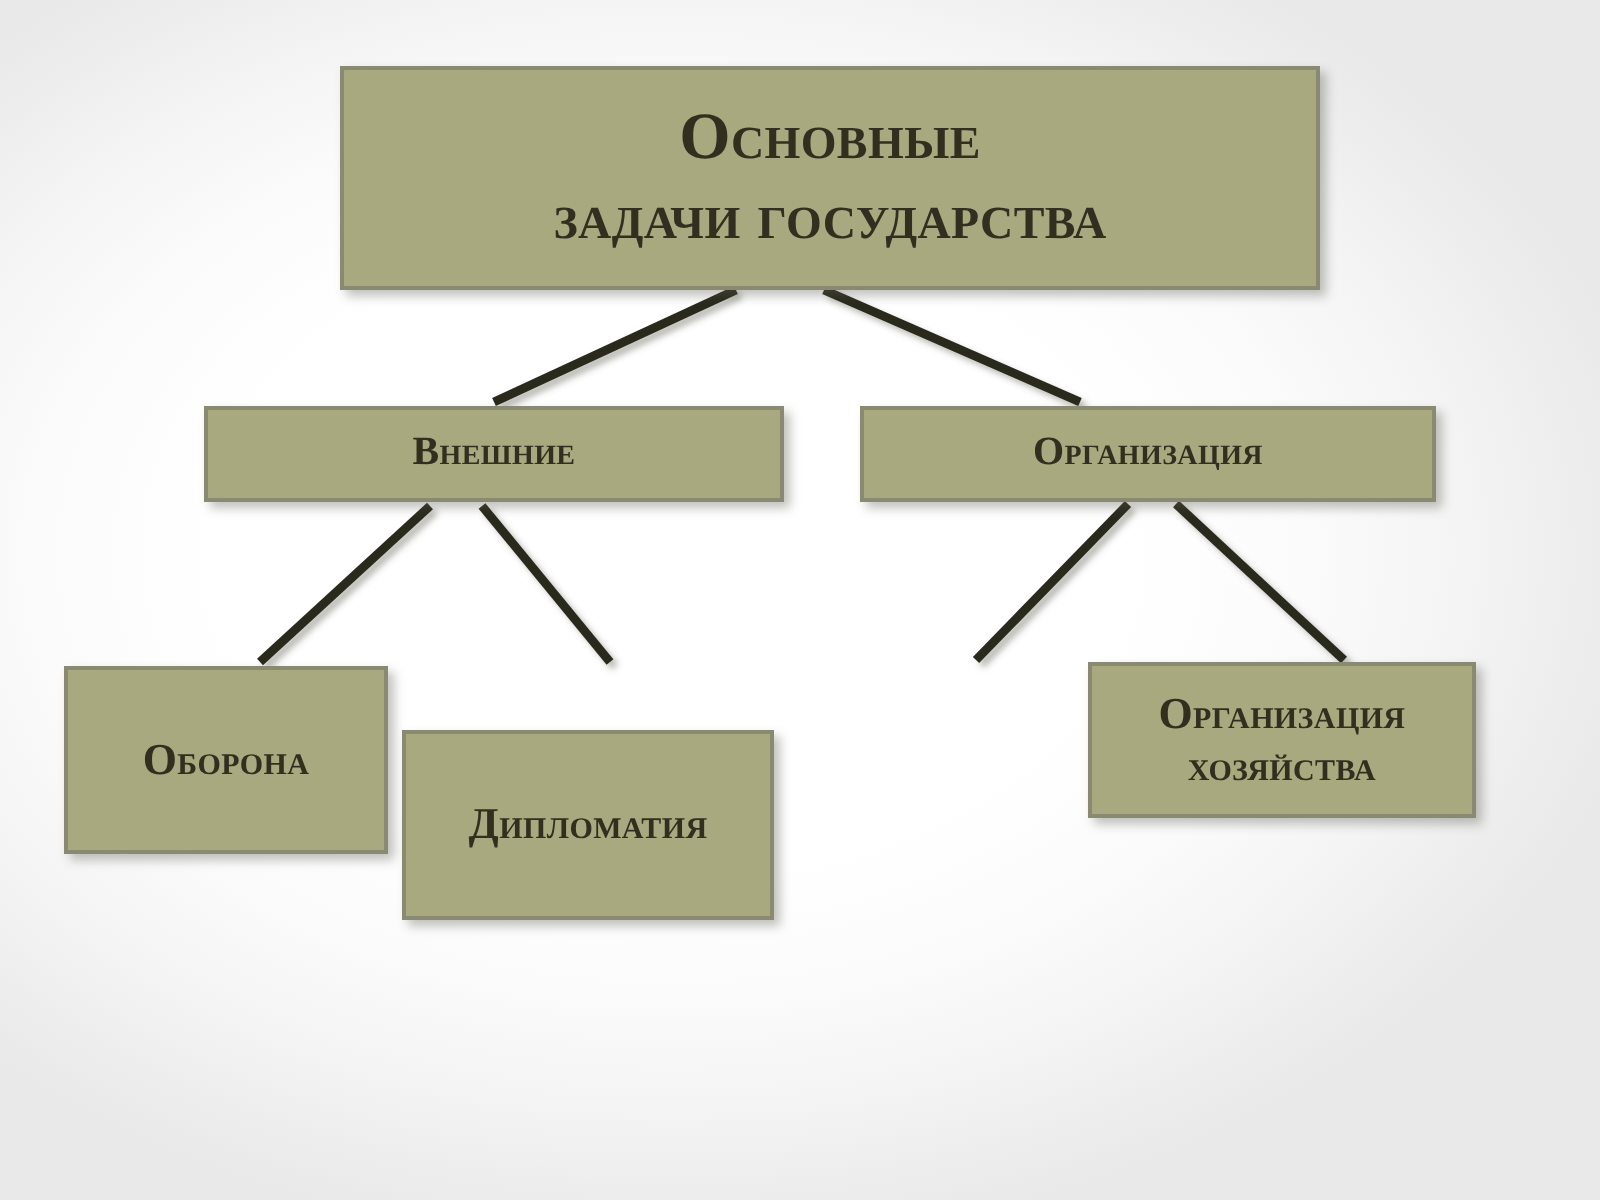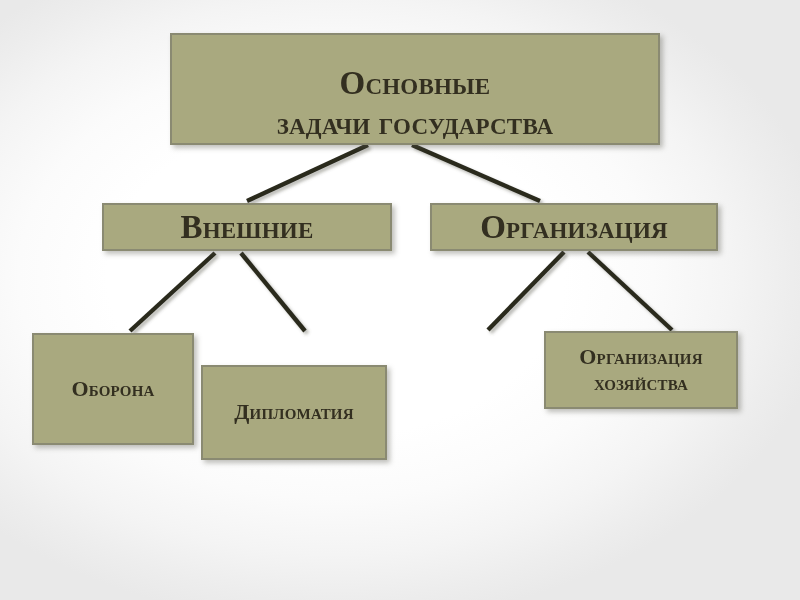--- a/index.html
+++ b/index.html
@@ -65,21 +65,20 @@
     padding: 0 6px;
     white-space: pre-line;
   }
 
   
   #node-root {
     left: 170px;
     top: 33px;
     width: 490px;
     height: 112px;
-    align-items: flex-end;
   }
   #node-root .label {
     font-size: 33px;
     line-height: 1.22;
   }
 
   
   #node-external {
     left: 102px;
     top: 203px;
@@ -87,29 +86,29 @@
     height: 48px;
   }
   #node-internal {
     left: 430px;
     top: 203px;
     width: 288px;
     height: 48px;
   }
   #node-external .label,
   #node-internal .label {
-    font-size: 33px;
+    font-size: 20px;
   }
 
   
   #node-defense {
     left: 32px;
     top: 333px;
     width: 162px;
-    height: 112px;
+    height: 94px;
   }
   #node-diplomacy {
     left: 201px;
     top: 333px;
     width: 186px;
     height: 95px;
     margin-top: 32px;
   }
   #node-order {
     left: 404px;

